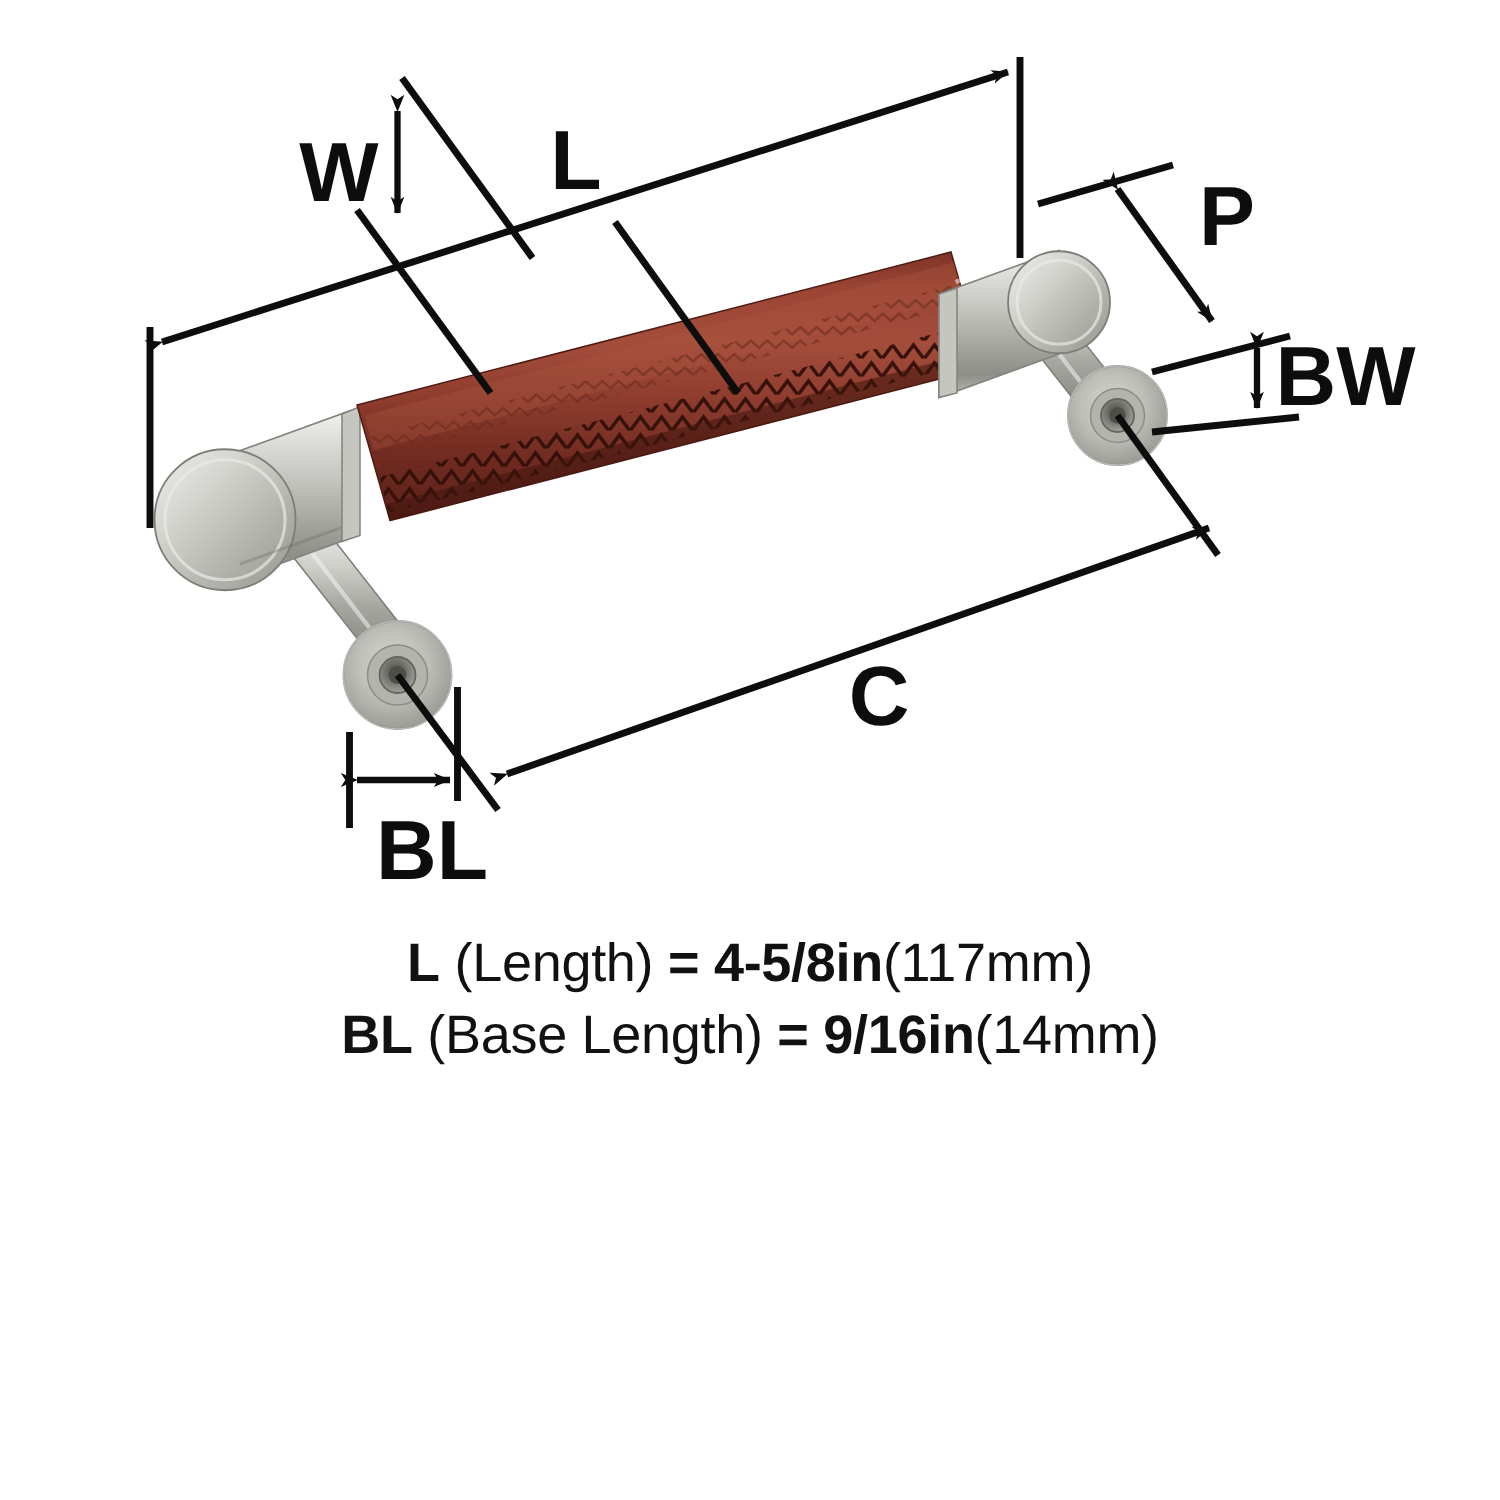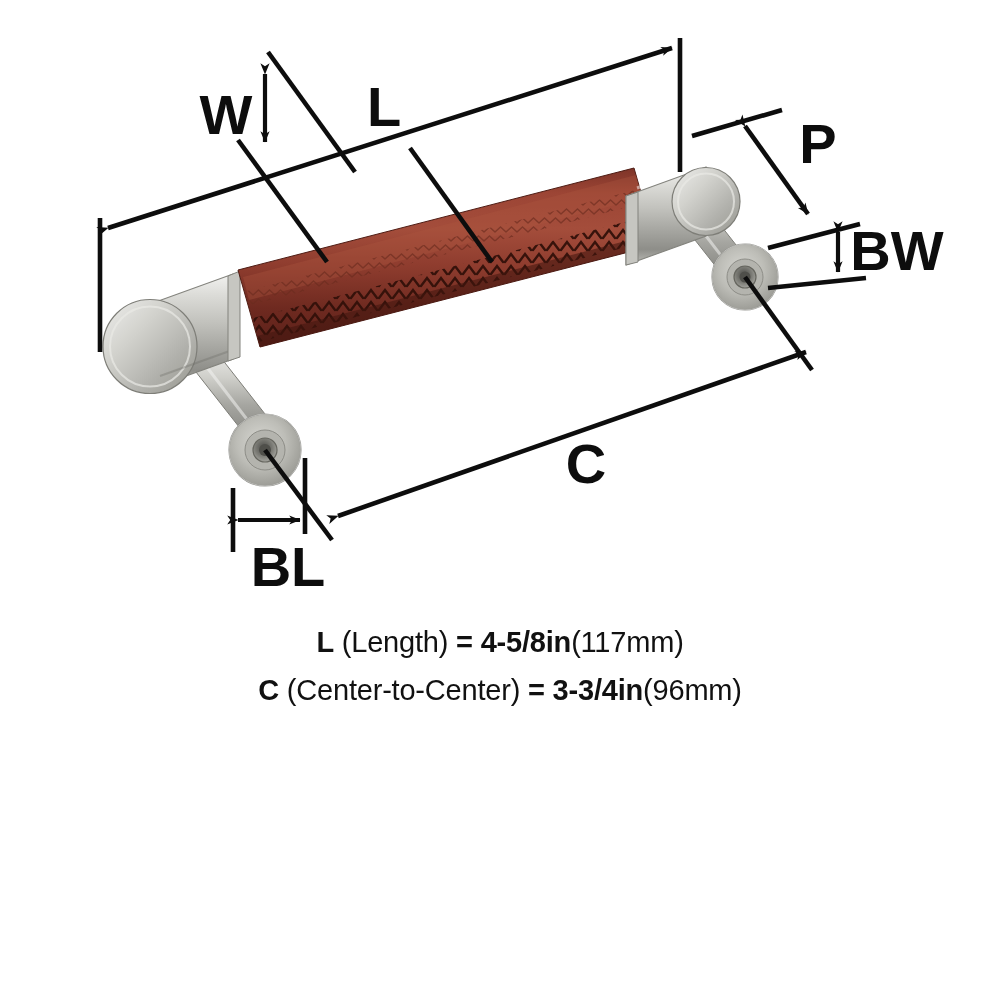--- a/index.html
+++ b/index.html
@@ -17,21 +17,21 @@
     fill:#0d0d0d;
     font-family:"Liberation Sans","DejaVu Sans",sans-serif;
   }
 
   
   #specs{
     position:absolute;left:0;top:618px;width:1000px;
     text-align:center;
   }
   .spec-row{
-    font-size:29px;
+    font-size:36px;
     line-height:48px;
     white-space:nowrap;
     color:#111;
     letter-spacing:-0.2px;
   }
   .b{font-weight:700;}
   .n{font-weight:400;}
 </style>
 </head>
 <body>
@@ -238,23 +238,23 @@
 
     <div class="spec-row">
       <span class="b">L</span>
       <span class="n">(Length)</span>
       <span class="b">=</span>
       <span class="b">4-5/8in</span><span class="n">(117mm)</span>
     </div>
 
 
 
+
     <div class="spec-row">
-      <span class="b">C</span>
-      <span class="n">(Center-to-Center)</span>
+      <span class="b">BL</span>
+      <span class="n">(Base Length)</span>
       <span class="b">=</span>
-      <span class="b">3-3/4in</span><span class="n">(96mm)</span>
+      <span class="b">9/16in</span><span class="n">(14mm)</span>
     </div>
-
 
 
   </div>
 </div>
 
 </body></html>

